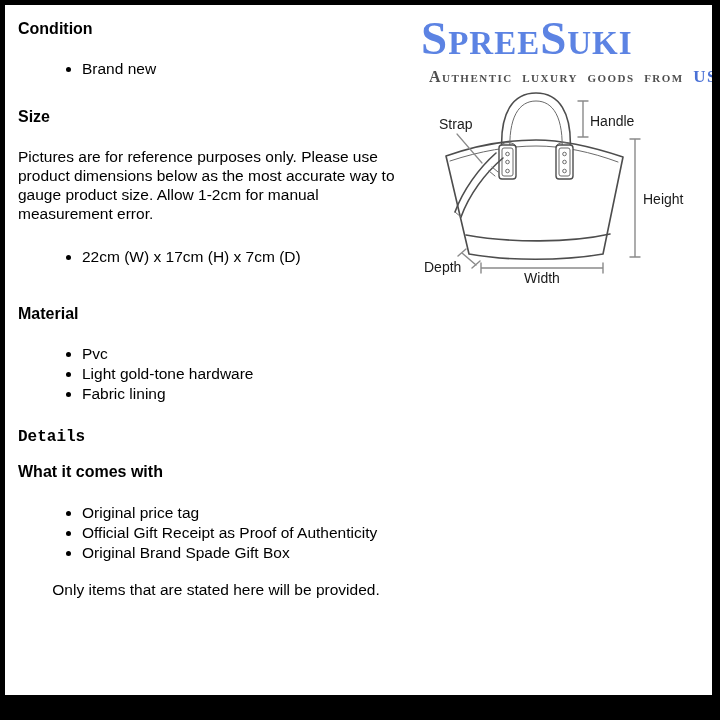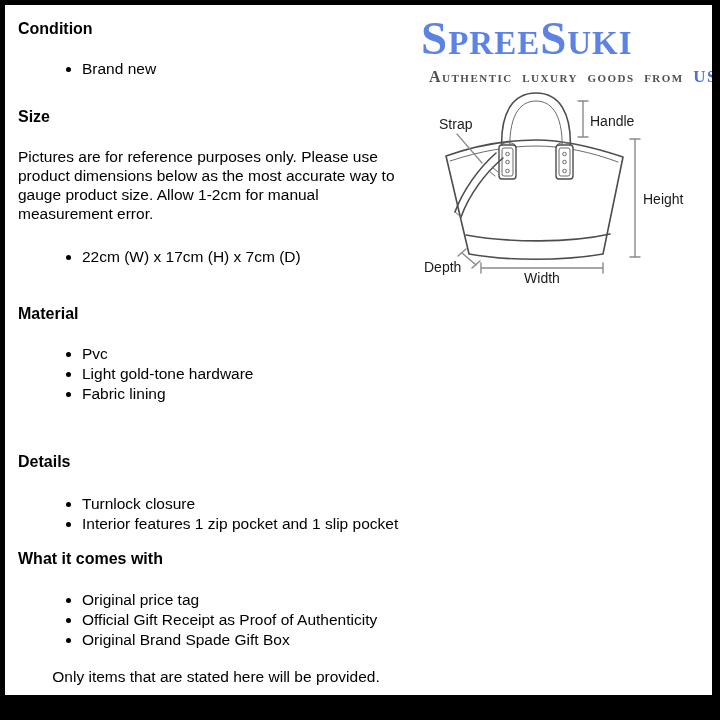--- a/index.html
+++ b/index.html
@@ -15,21 +15,21 @@
   h3{font-size:16px;line-height:19px;margin:0;font-weight:bold;}
   p{font-size:15.5px;line-height:19px;margin:0;max-width:396px;}
   ul{margin:7px;padding:0 0 0 57px;list-style:disc;}
   li{font-size:15.5px;line-height:20px;}
   .m-cond-ul{margin-top:21px;}
   .m-size-h{margin-top:28px;}
   .m-size-p{margin-top:21px;}
   .m-size-ul{margin-top:24px;}
   .m-mat-h{margin-top:37px;}
   .m-mat-ul{margin-top:21px;}
-  .m-det-h{margin-top:48px;}
+  .m-det-h{margin-top:24px;font-family:Liberation Mono, monospace;}
   .m-det-ul{margin-top:23px;}
   .m-with-h{margin-top:15px;}
   .m-with-ul{margin-top:22px;}
   .m-foot-p{margin-top:17px;text-align:center;}
 
   
   .logo{
     position:absolute;left:416px;top:0px;
     font-family:"Liberation Serif",serif;font-weight:bold;
     font-variant:small-caps;font-size:47px;line-height:66px;
@@ -120,24 +120,20 @@
   </ul>
 
   <h3 class="m-mat-h">Material</h3>
   <ul class="m-mat-ul">
     <li>Pvc</li>
     <li>Light gold-tone hardware</li>
     <li>Fabric lining</li>
   </ul>
 
   <h3 class="m-det-h">Details</h3>
-  <ul class="m-det-ul">
-    <li>Turnlock closure</li>
-    <li>Interior features 1 zip pocket and 1 slip pocket</li>
-  </ul>
 
   <h3 class="m-with-h">What it comes with</h3>
   <ul class="m-with-ul">
     <li>Original price tag</li>
     <li>Official Gift Receipt as Proof of Authenticity</li>
     <li>Original Brand Spade Gift Box</li>
   </ul>
 
   <p class="m-foot-p">Only items that are stated here will be provided.</p>
 

